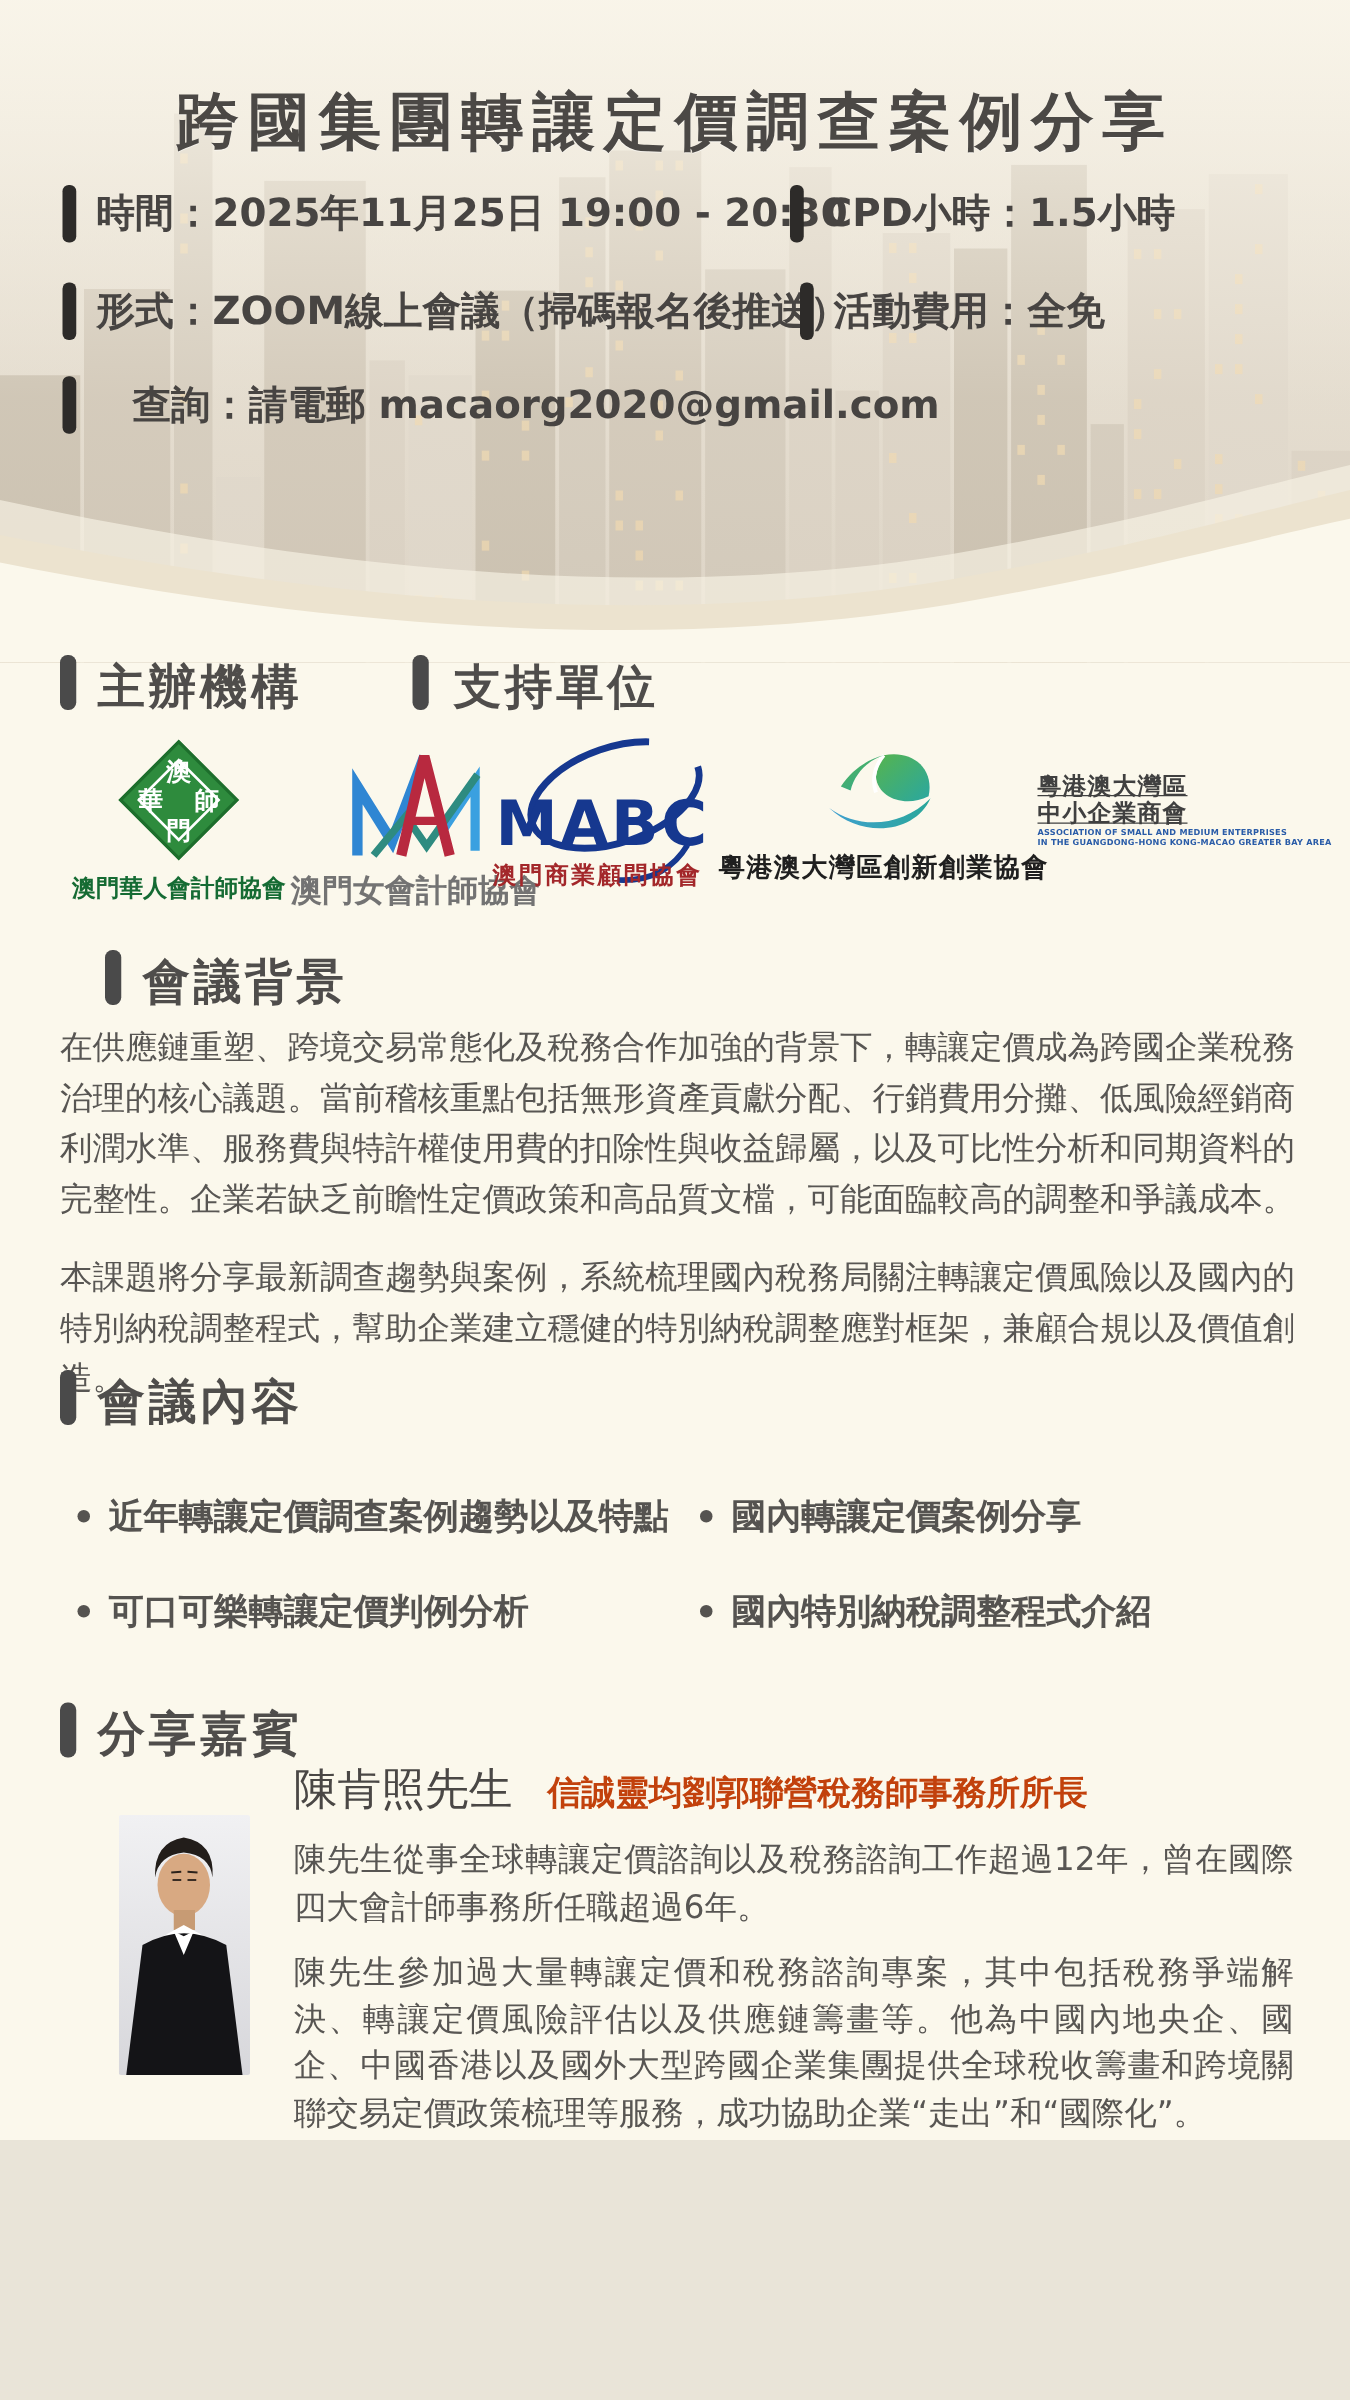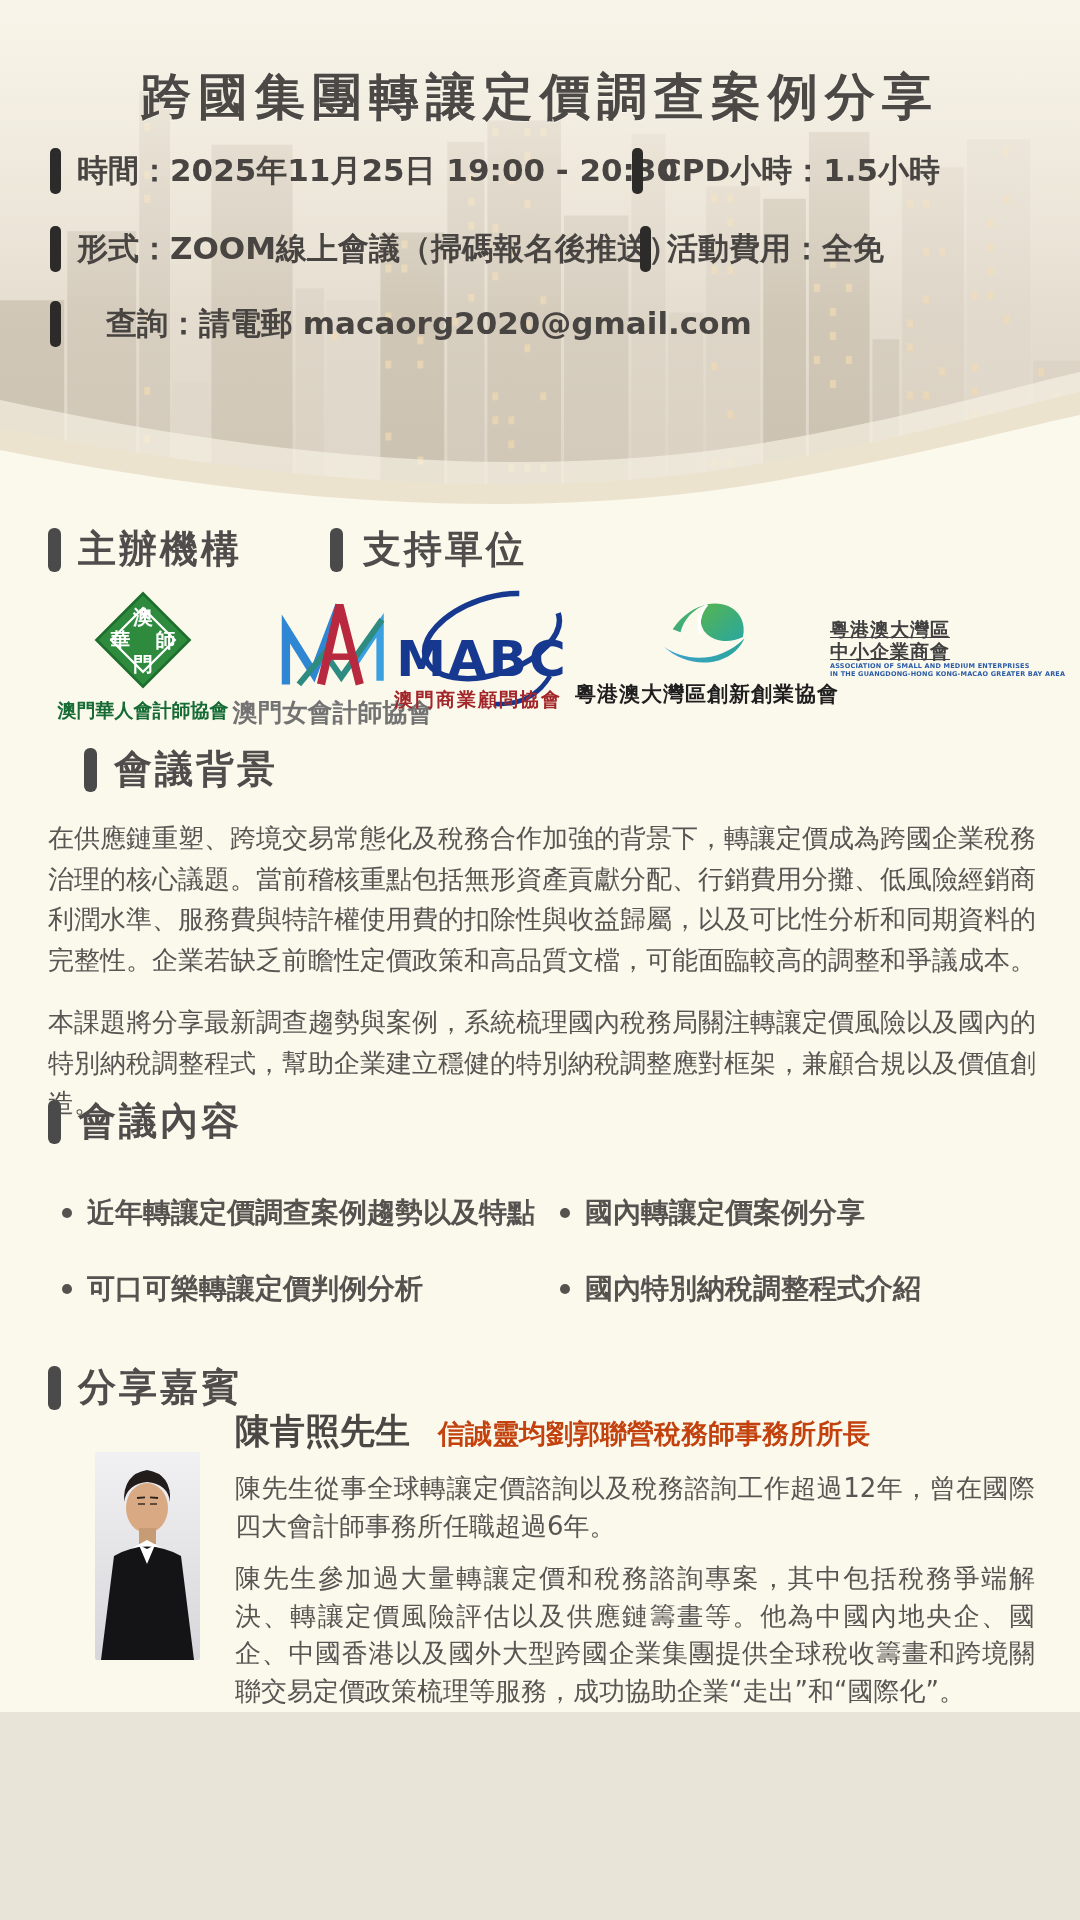--- a/index.html
+++ b/index.html
@@ -14,42 +14,42 @@
   .hero-wash{position:absolute;top:0;left:0;width:100%;height:100%;
     background:linear-gradient(180deg,rgba(250,246,235,.92) 0%,rgba(250,246,235,.55) 30%,rgba(250,246,235,.25) 60%,rgba(250,246,235,.15) 100%);}
   .wave{position:absolute;top:360px;left:0;width:1080px;height:170px;}
   
   .title{position:absolute;top:64px;left:0;width:1080px;text-align:center;
     font-size:50px;font-weight:800;letter-spacing:7px;color:#4b4845;text-shadow:0 1px 0 rgba(255,255,255,.5);}
   .detail{position:absolute;display:flex;align-items:center;gap:16px;}
   .detail .vbar{width:11px;height:46px;background:#2d2b29;border-radius:5px;flex:0 0 auto;}
   .detail .dtxt{font-size:31px;font-weight:600;color:#474442;white-space:nowrap;}
   
-  .sec{position:absolute;display:flex;align-items:center;gap:17px;}
+  .sec{position:absolute;display:flex;gap:17px;}
   .sec .sbar{width:13px;height:44px;background:#4a4a4a;border-radius:6px;flex:0 0 auto;}
   .sec .stxt{font-size:38px;font-weight:800;color:#4f4d4b;letter-spacing:3px;white-space:nowrap;}
   
   .logo-box{position:absolute;display:flex;flex-direction:column;align-items:center;}
   .logo-caption{font-weight:800;white-space:nowrap;}
   .cap-green{color:#156b33;font-size:19px;margin-top:6px;}
   .cap-pink{color:#737373;font-size:25px;margin-top:6px;}
   .cap-serif{color:#1f1f1f;font-size:21px;font-family:"DejaVu Serif","Liberation Serif",serif;margin-top:4px;letter-spacing:1px;}
   .gba-text{display:flex;flex-direction:column;line-height:1.12;}
   .gba-cn{color:#404040;font-size:19px;font-weight:800;letter-spacing:1px;text-decoration:underline;}
   .gba-en{color:#2a5ca8;font-size:6.5px;font-weight:600;margin-top:1px;letter-spacing:.2px;white-space:nowrap;}
   
   .para{position:absolute;left:48px;width:988px;font-size:26px;line-height:1.56;color:#585653;text-align:justify;}
   
   .bullet{position:absolute;display:flex;align-items:center;gap:15px;}
   .bullet .dot{width:10px;height:10px;border-radius:50%;background:#555350;flex:0 0 auto;}
   .bullet .btxt{font-size:28px;font-weight:700;color:#555350;white-space:nowrap;}
   
   .speaker-photo{position:absolute;left:95px;top:1452px;width:105px;height:208px;overflow:hidden;border-radius:2px;}
   .speaker-head{position:absolute;left:235px;top:1408px;display:flex;align-items:baseline;gap:28px;}
-  .speaker-name{font-size:35px;font-weight:700;color:#4a4745;}
+  .speaker-name{font-size:35px;font-weight:400;color:#4a4745;}
   .speaker-title{font-size:27px;font-weight:800;color:#c2410c;}
   .bio{position:absolute;left:235px;width:800px;font-size:26px;line-height:1.45;color:#585653;text-align:justify;}
   
   .footer{position:absolute;left:0;top:1755px;width:1080px;height:165px;background:linear-gradient(#d5ccbd,#c7bcab);}
   .footer svg.sky{position:absolute;top:0;left:0;}
   .footer-wash{position:absolute;inset:0;background:linear-gradient(180deg,rgba(247,242,231,.55),rgba(247,242,231,.35));}
   .qr{position:absolute;left:56px;top:1762px;width:134px;height:134px;background:#fff;padding:7px;}
   .fline{position:absolute;left:237px;font-size:30px;font-weight:800;color:#45423f;white-space:nowrap;}
 </style>
 </head>
@@ -277,21 +277,21 @@
       <path d="M61.4,33.5 A20,20 0 1 0 61.4,56.5" fill="none" stroke="#e32119" stroke-width="6"></path>
     </svg>
     <div class="gba-text">
       <span class="gba-cn">粵港澳大灣區</span>
       <span class="gba-cn">中小企業商會</span>
       <span class="gba-en">ASSOCIATION OF SMALL AND MEDIUM ENTERPRISES</span>
       <span class="gba-en">IN THE GUANGDONG-HONG KONG-MACAO GREATER BAY AREA</span>
     </div>
   </div>
 
-  <div class="sec" style="left:48px;top:744px;padding-left:36px;">
+  <div class="sec" style="left:48px;top:760px;padding-left:36px;">
     <span class="sbar"></span>
     <span class="stxt">會議背景</span>
   </div>
   <div class="para" style="top:818px;">在供應鏈重塑、跨境交易常態化及稅務合作加強的背景下，轉讓定價成為跨國企業稅務治理的核心議題。當前稽核重點包括無形資產貢獻分配、行銷費用分攤、低風險經銷商利潤水準、服務費與特許權使用費的扣除性與收益歸屬，以及可比性分析和同期資料的完整性。企業若缺乏前瞻性定價政策和高品質文檔，可能面臨較高的調整和爭議成本。</div>
   <div class="para" style="top:1002px;">本課題將分享最新調查趨勢與案例，系統梳理國內稅務局關注轉讓定價風險以及國內的特別納稅調整程式，幫助企業建立穩健的特別納稅調整應對框架，兼顧合規以及價值創造。</div>
 
   <div class="sec" style="left:48px;top:1096px;">
     <span class="sbar"></span>
     <span class="stxt">會議內容</span>
   </div>

